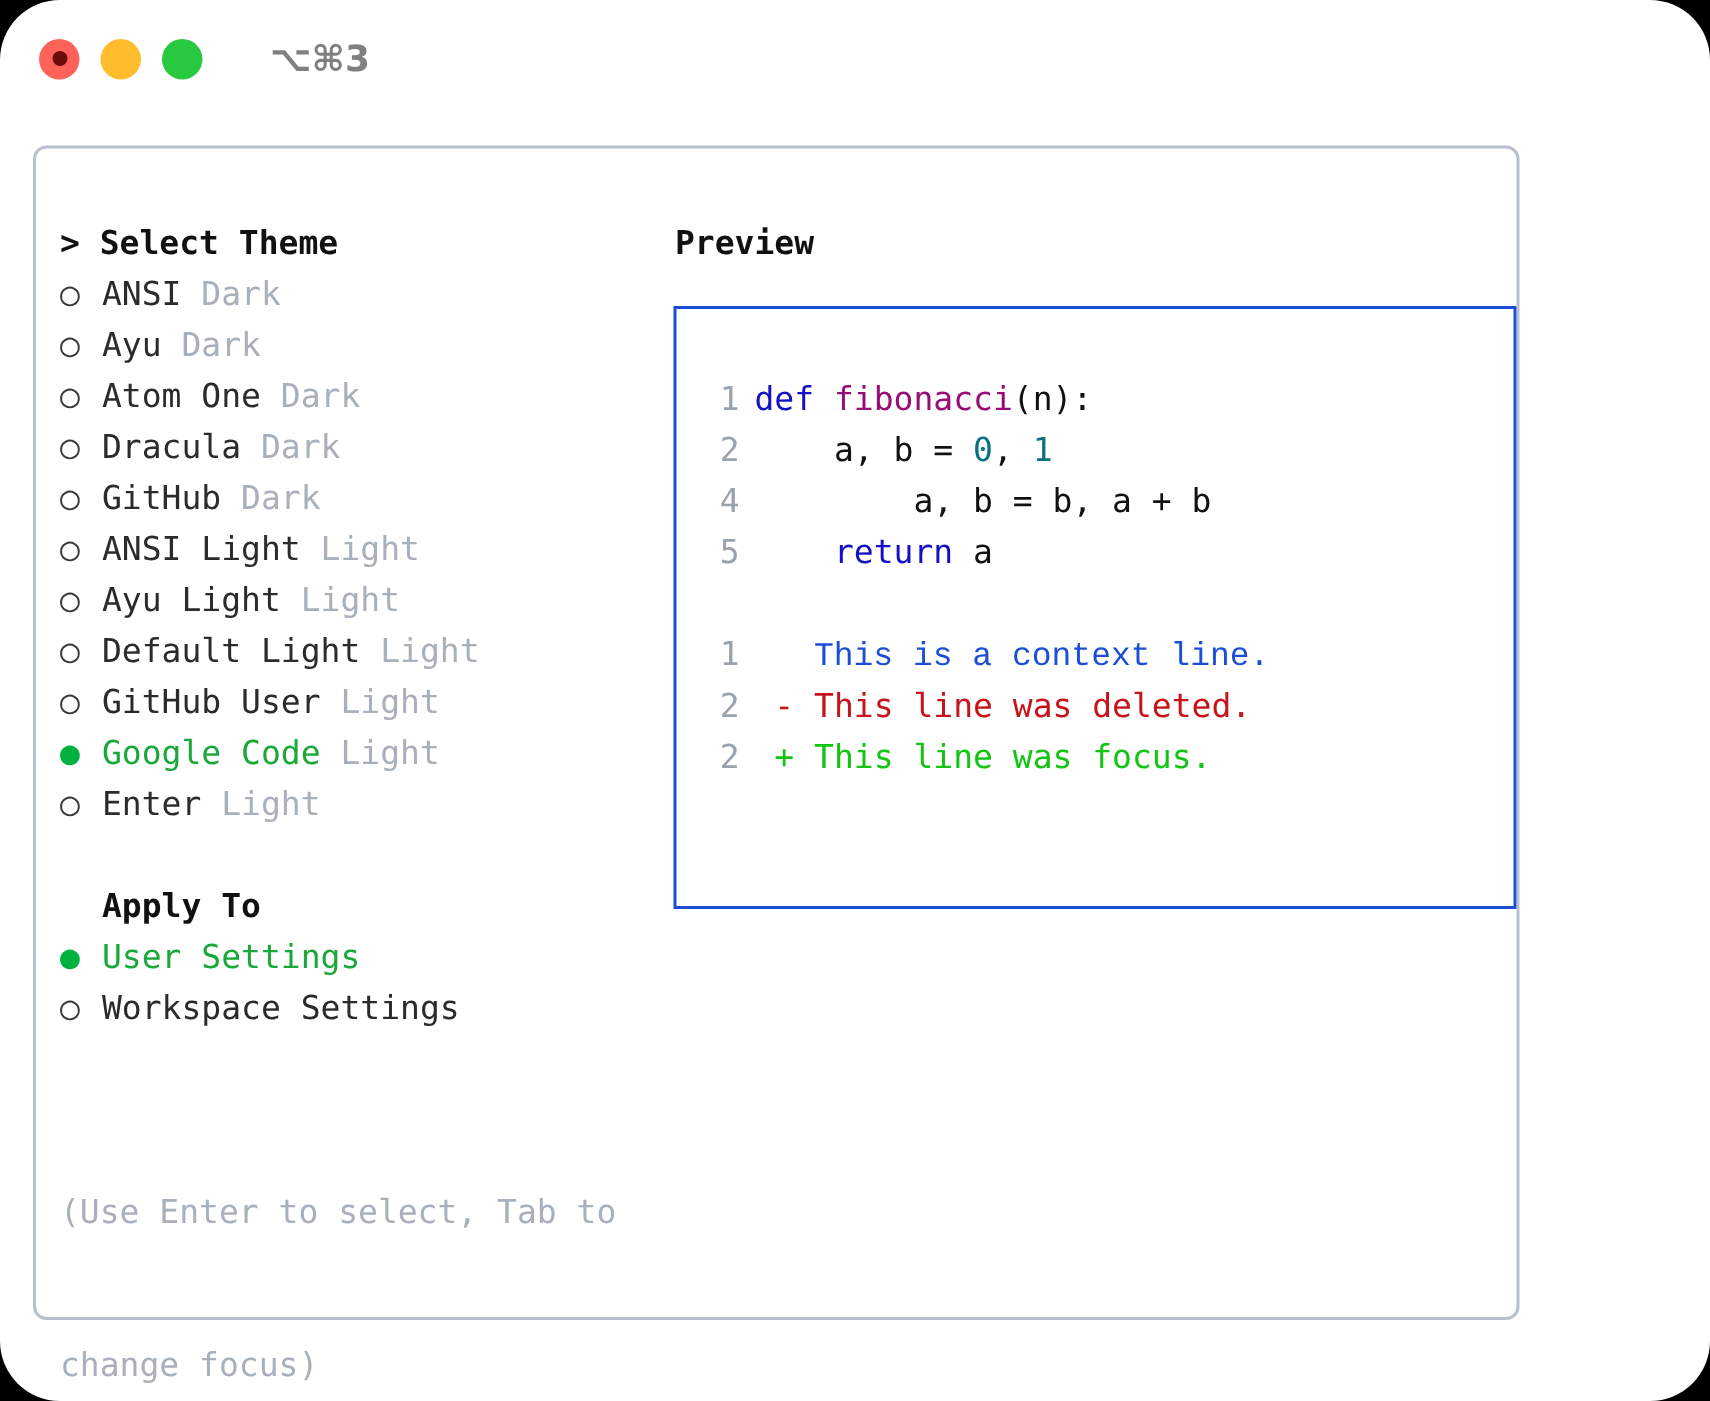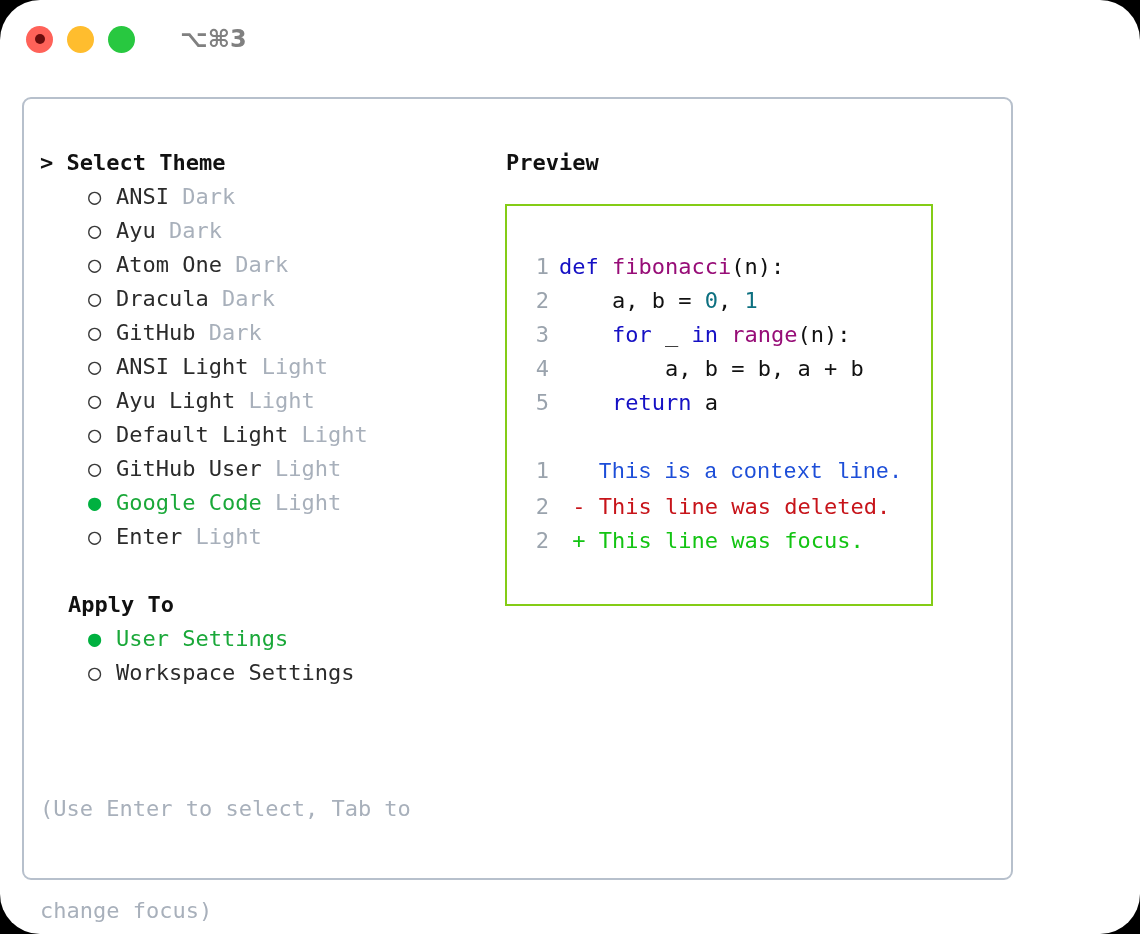--- a/index.html
+++ b/index.html
@@ -90,21 +90,21 @@
     position: absolute;
     left: 0;
     top: 0;
     right: 0;
     bottom: 0;
     display: flex;
   }
 
   
   .col-left {
-    width: 480px;
+    width: 428px;
     padding: 47px 0 0 16px;
     box-sizing: border-box;
   }
   .col-right {
     flex: 1;
     padding: 47px 0 16px 1px;
     box-sizing: border-box;
   }
 
   .section-title {
@@ -116,21 +116,20 @@
   }
   .section-title.indented {
     padding-left: 28px;
   }
 
   .opt-row {
     font-size: 22px;
     line-height: 34px;
     white-space: pre;
     color: #2b2b2b;
-    margin-left: 48px;
   }
   .marker {
     display: inline-block;
     width: 28px;
   }
   .marker.on  { color: #00b140; }
   .marker.off { color: #3a3a3a; }
   .opt-name        { color: #2b2b2b; }
   .opt-row.sel .opt-name { color: #1aa839; }
   .opt-suffix      { color: #a8b0bb; }
@@ -149,23 +148,23 @@
   .preview-label {
     font-size: 22px;
     font-weight: bold;
     color: #111111;
     line-height: 34px;
     padding-left: 1px;
   }
 
   .preview-box {
     margin-top: 24px;
-    width: 428px;
+    width: 562px;
     height: 402px;
-    border: 2px solid #84cc16;
+    border: 2px solid #1d4ed8;
     background: #ffffff;
     box-sizing: border-box;
     padding: 44px 0 0 18px;
   }
 
   .code-line {
     font-size: 22px;
     line-height: 34px;
     white-space: pre;
   }
@@ -242,21 +241,20 @@
 
       <div class="col-right">
 
         <div class="preview-label">Preview</div>
 
         <div class="preview-box">
 
           <div>
             <div class="code-line"><span class="ln">1</span><span class="tok-kw">def </span><span class="tok-fn">fibonacci</span><span class="tok-pl">(n):</span></div>
             <div class="code-line"><span class="ln">2</span><span class="tok-pl">    a, b = </span><span class="tok-num">0</span><span class="tok-pl">, </span><span class="tok-num">1</span></div>
-            <div class="code-line"><span class="ln">3</span><span class="tok-pl">    </span><span class="tok-kw">for</span><span class="tok-pl"> _ </span><span class="tok-kw">in</span><span class="tok-pl"> </span><span class="tok-fn">range</span><span class="tok-pl">(n):</span></div>
             <div class="code-line"><span class="ln">4</span><span class="tok-pl">        a, b = b, a + b</span></div>
             <div class="code-line"><span class="ln">5</span><span class="tok-pl">    </span><span class="tok-kw">return</span><span class="tok-pl"> a</span></div>
           </div>
 
           <div class="code-gap"></div>
 
           <div>
             <div class="code-line"><span class="ln">1</span><span class="tok-ctx">   This is a context line.</span></div>
             <div class="code-line"><span class="ln">2</span><span class="tok-del"> - This line was deleted.</span></div>
             <div class="code-line"><span class="ln">2</span><span class="tok-add"> + This line was focus.</span></div>

